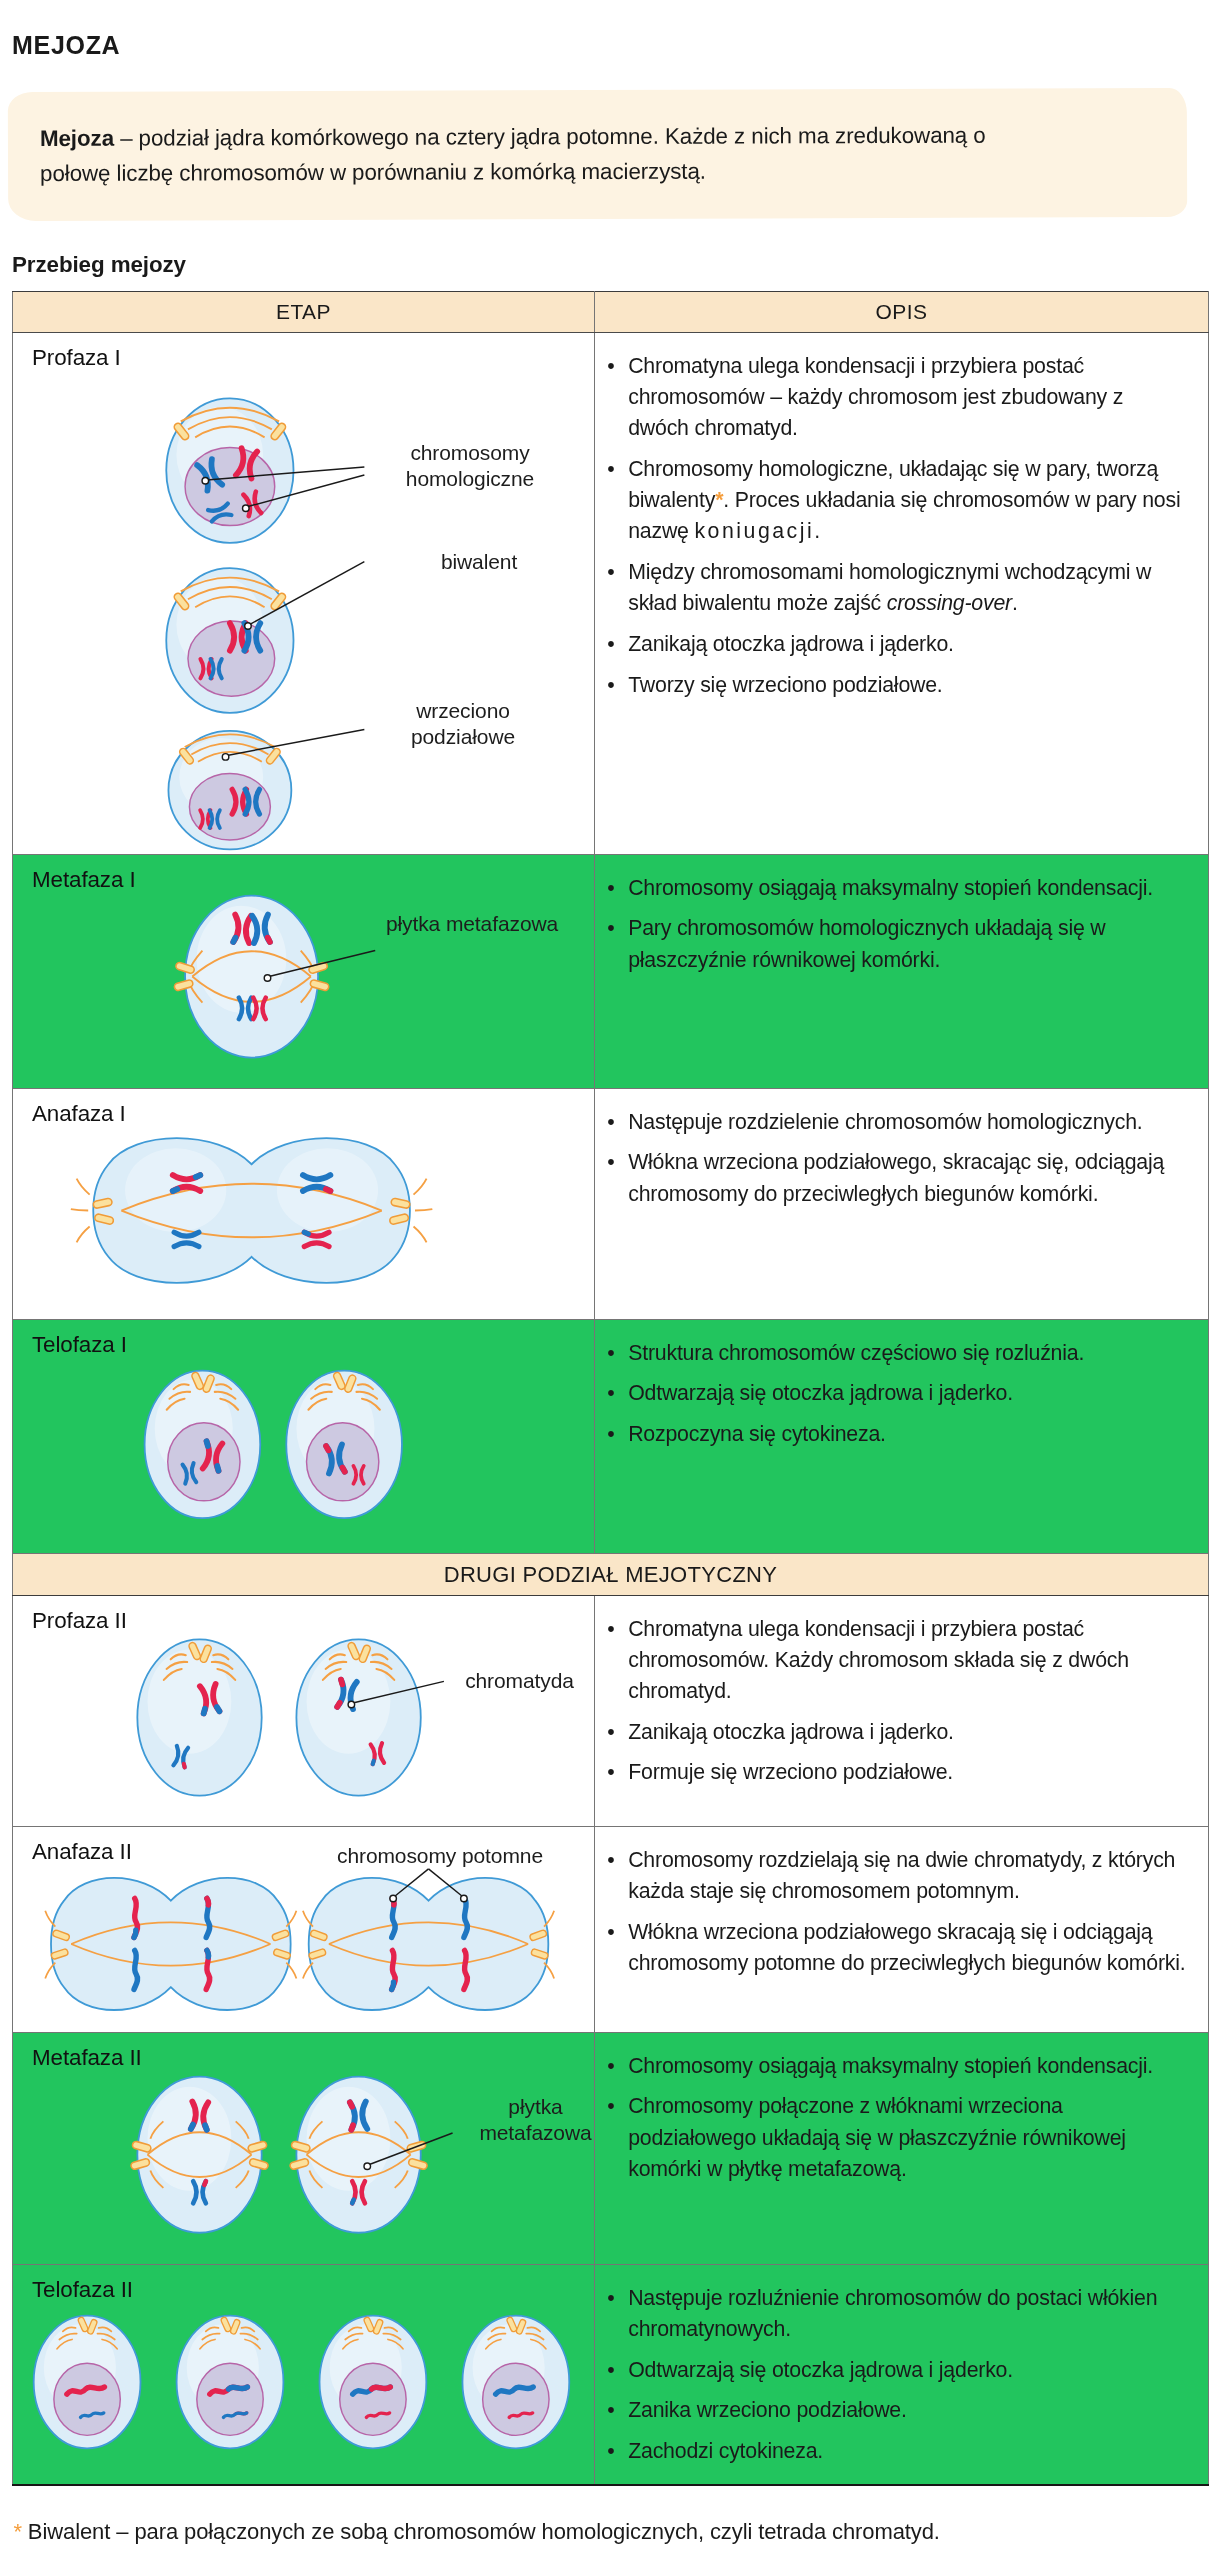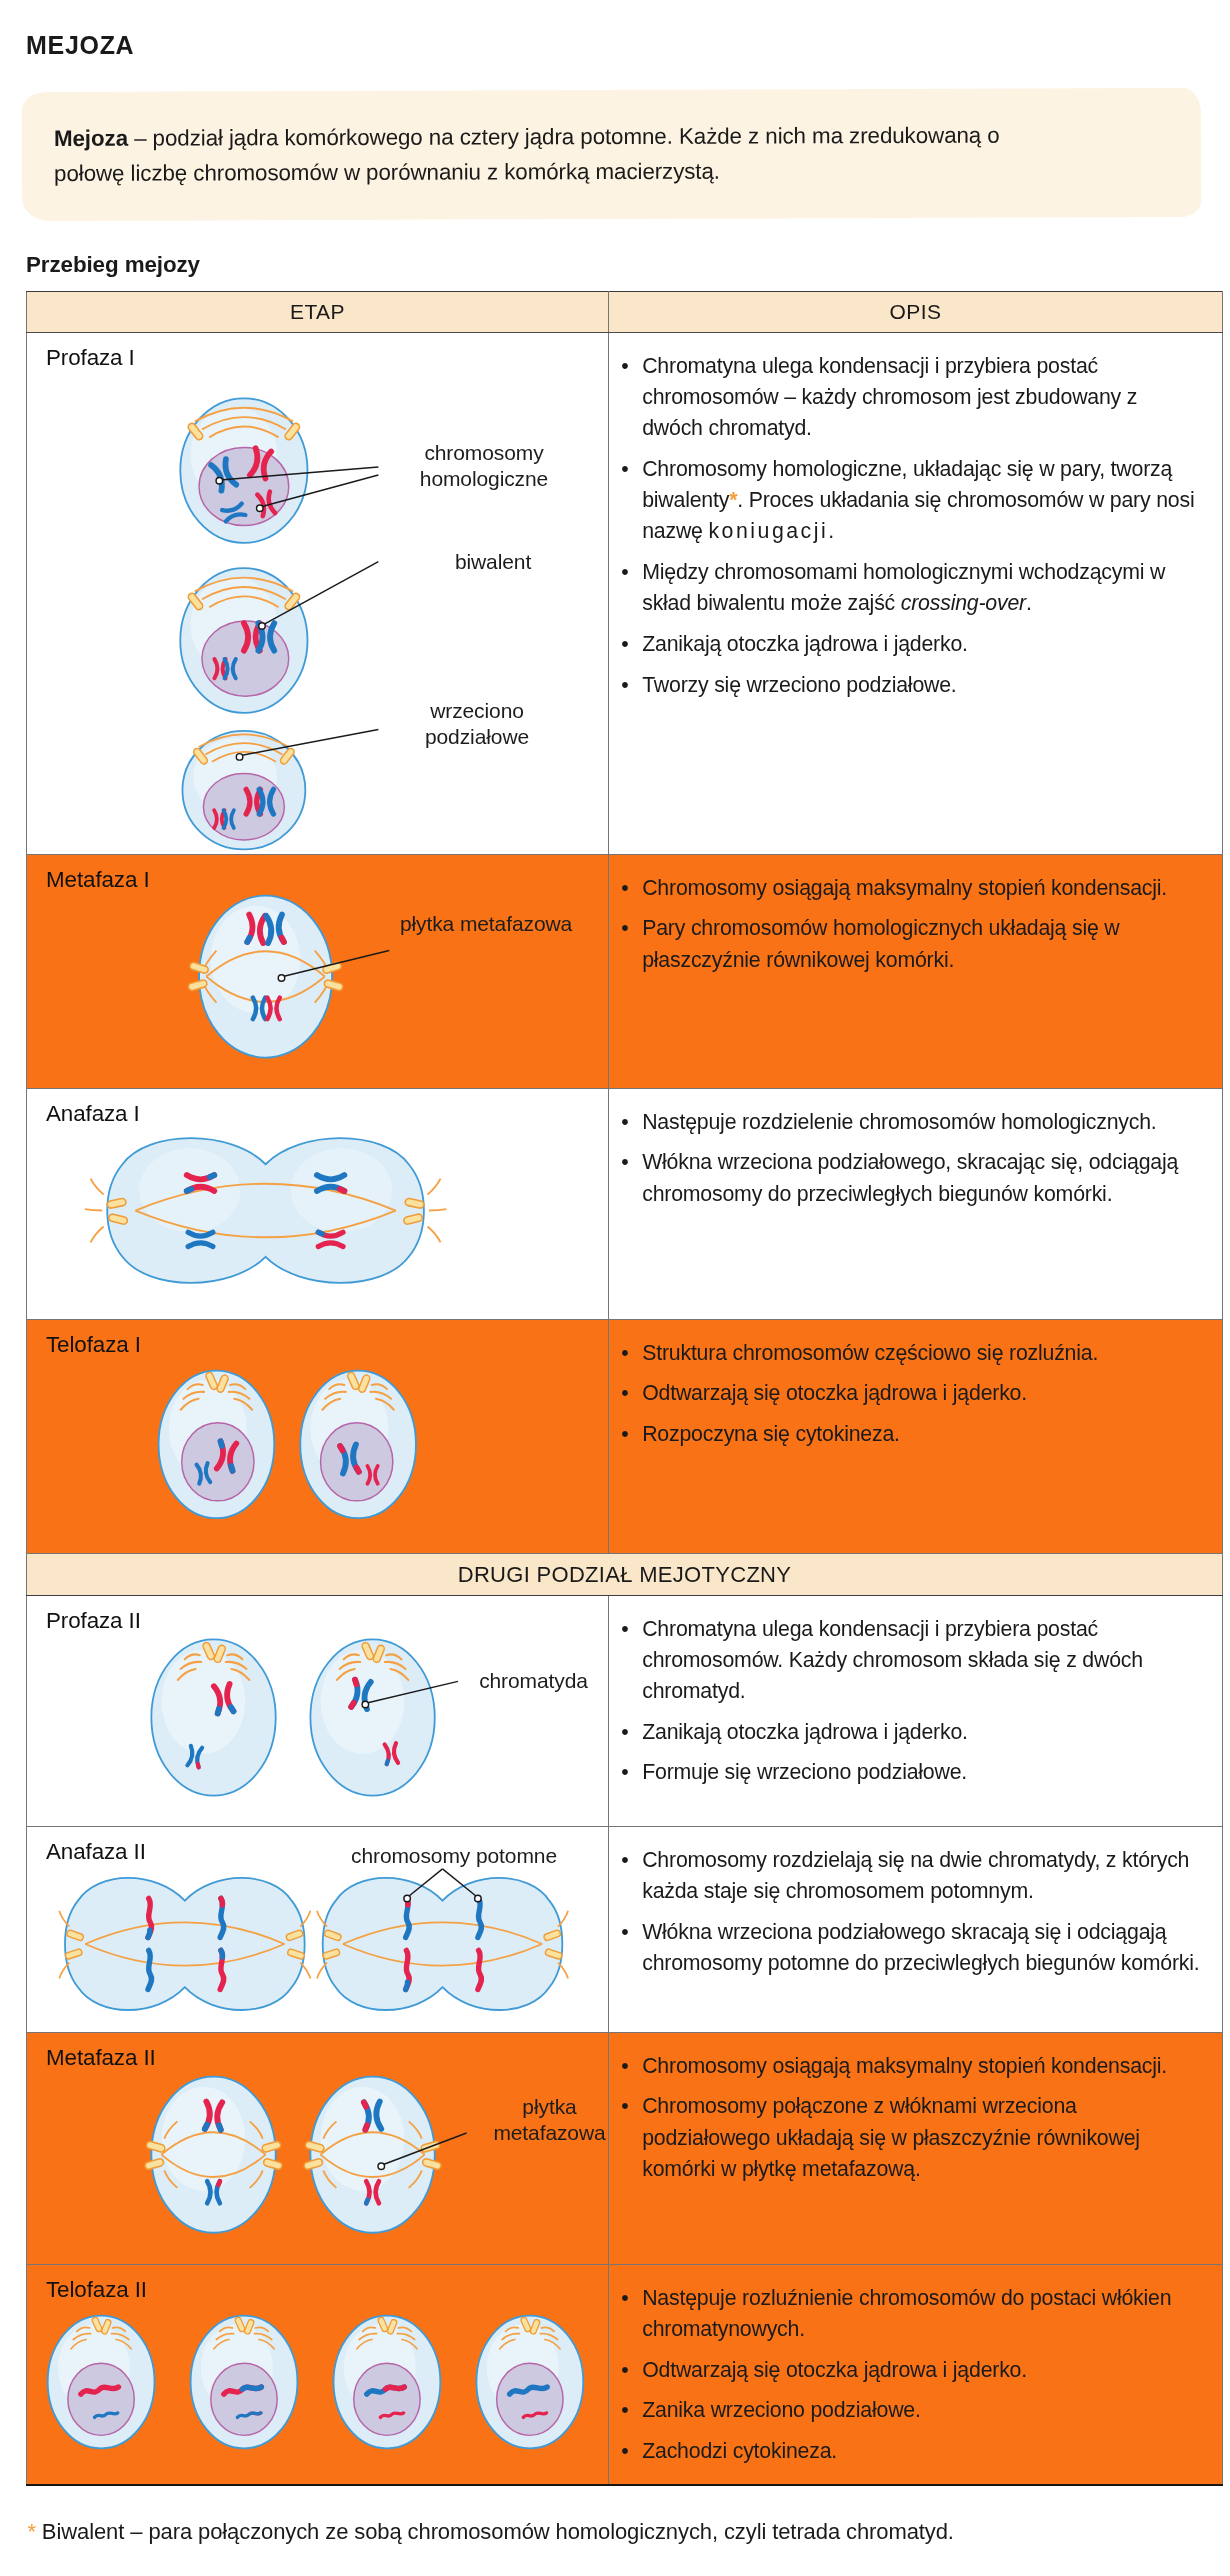--- a/index.html
+++ b/index.html
@@ -1,34 +1,34 @@
 <!DOCTYPE html>
 <html lang="pl" style="font-size:11.6px"><head>
 <meta charset="utf-8">
 <style>
   html,body{margin:0;padding:0;background:#fff;}
   body{width:1230px;font-family:"Liberation Sans","DejaVu Sans",sans-serif;color:#1a1a1a;}
-  .page{width:1230px;height:2576px;box-sizing:border-box;padding:22px 0 0 26px;overflow:hidden;position:relative;}
+  .page{width:1230px;height:2576px;box-sizing:border-box;padding:22px 0 0 12px;overflow:hidden;position:relative;}
   .content{width:1197px;}
   h1.title{font-size:25px;font-weight:bold;letter-spacing:0.7px;margin:8.7px 0 30px 0;}
   .defbox{background:#FDF3E2;border-radius:24.6px 17.4px 20px 27.5px / 19px 24.6px 16px 22px;
           transform:rotate(-0.2deg);padding:30px 32px;width:1179px;box-sizing:border-box;margin-left:-4.3px;}
   .defbox p{margin:0;font-size:22.4px;line-height:1.55;max-width:1005px;letter-spacing:-0.1px;}
   .defbox b{font-weight:bold;}
   h2.sub{font-size:22.4px;font-weight:bold;margin:33px 0 13px 0;letter-spacing:-0.1px;}
   table.mtable{border-collapse:collapse;table-layout:fixed;width:1196px;
                border:1.4px solid #3c3c3c;border-bottom:2.9px solid #161616;}
   col.c-etap{width:582px;} col.c-opis{width:614px;}
   th,td{border:0.7px solid #757575;}
   thead th{background:#FAE6C8;height:38px;font-weight:normal;font-size:21px;letter-spacing:0.4px;
            border-bottom:1.4px solid #4a4a4a;border-top:1.4px solid #3c3c3c;margin-left:28px;}
   tr.section td{background:#FAE6C8;text-align:center;font-size:22px;height:39px;
                 border-top:1.4px solid #3c3c3c;border-bottom:1.4px solid #3c3c3c;letter-spacing:0.3px;}
   tr.stage td{vertical-align:top;border-top:1.4px solid #5a5a5a;}
-  tr.stage.cream td{background:#f97316;}
+  tr.stage.cream td{background:#22c55e;}
   td.etap{position:relative;padding:0;overflow:hidden;text-align:center;}
   .stage-name{position:absolute;left:19px;top:11.6px;font-size:22.4px;color:#111;letter-spacing:-0.1px;z-index:3;}
   .dwrap{position:absolute;inset:0;}
   .dwrap svg{display:block;}
   .dlabel{position:absolute;font-size:21px;line-height:1.24;color:#1d1d1d;letter-spacing:-0.1px;z-index:3;}
   td.opis{padding:17.4px 19px 7.2px 7.2px;}
   ul.blist{list-style:none;margin:0;padding:0;font-size:21.3px;line-height:1.47;letter-spacing:-0.2px;}
   ul.blist li{position:relative;padding-left:26px;margin-bottom:9.4px;}
   ul.blist li::before{content:"\2022";position:absolute;left:5px;top:0;}
   .star{color:#F59E3D;font-weight:bold;}

